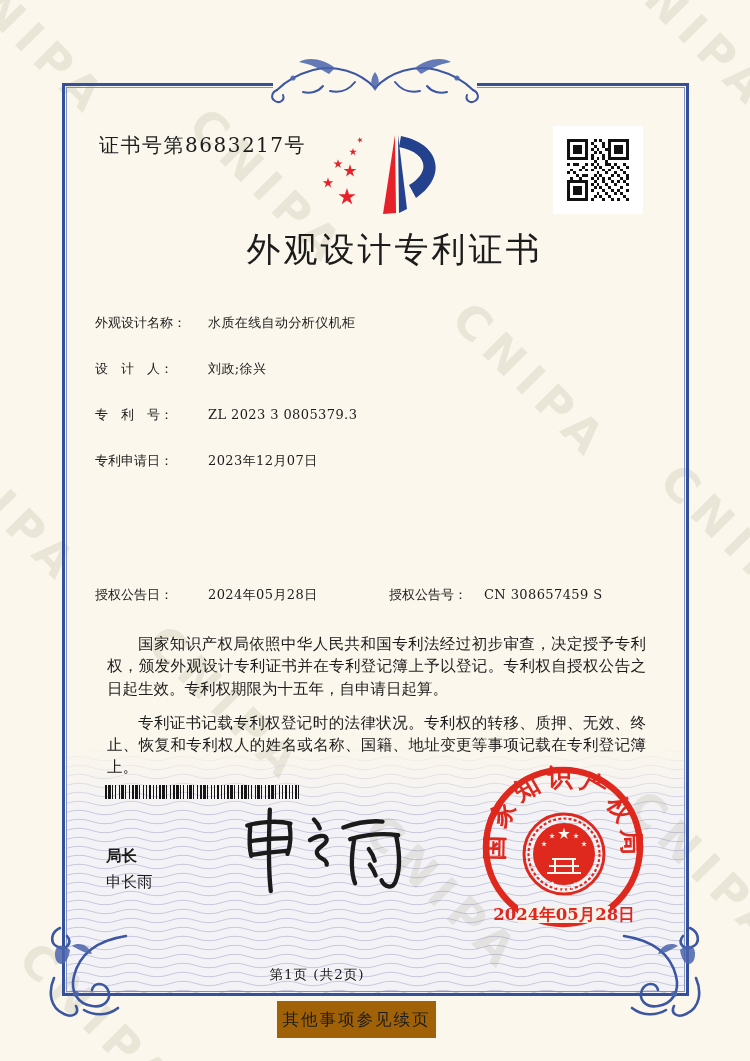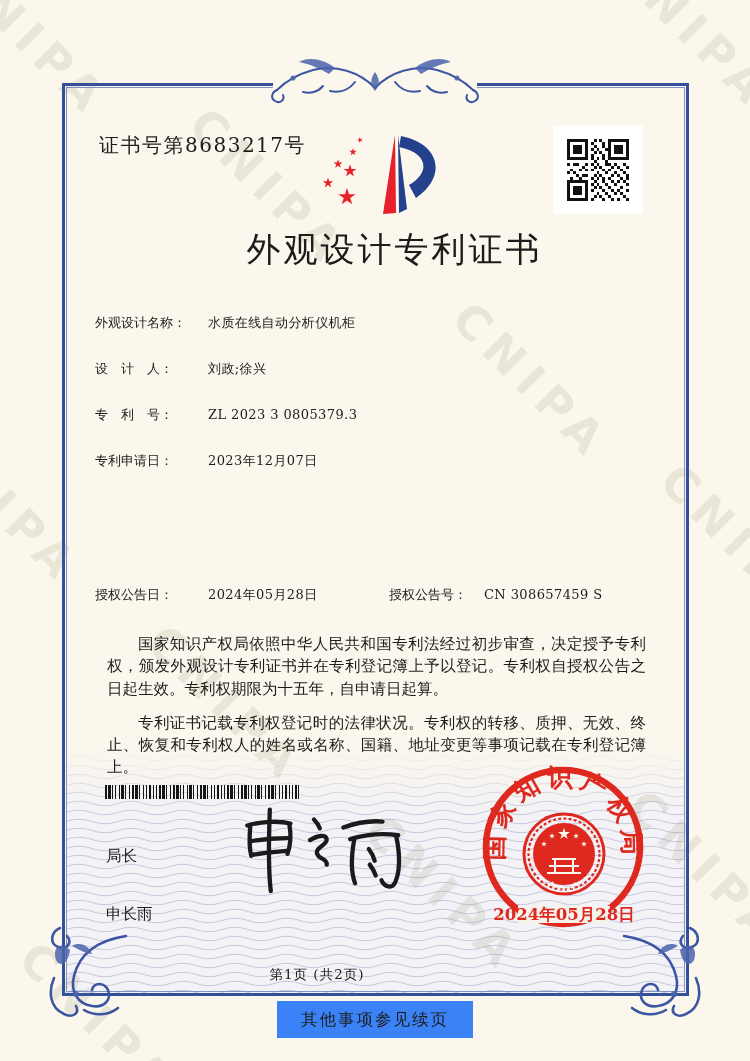--- a/index.html
+++ b/index.html
@@ -34,28 +34,28 @@
   .pair2{position:absolute;left:277px;top:0;text-align:center;}
   .pair2 .lbl{width:112px;}
   .paras{position:absolute;left:95px;top:621px;width:563px;z-index:4;font-size:15.5px;
       line-height:22.3px;text-align:justify;}
   .paras p{margin:12px;text-indent:2em;}
   .barcode{position:absolute;left:105px;top:785px;width:194px;height:14px;z-index:4;
       background:repeating-linear-gradient(90deg,#161616 0 1.6px,transparent 1.6px 2.8px,
       #161616 2.8px 5.6px,transparent 5.6px 6.8px,#161616 6.8px 7.8px,transparent 7.8px 10.4px,
       #161616 10.4px 11.3px,transparent 11.3px 13.6px);}
   .sig-title{position:absolute;left:106px;top:846px;z-index:4;font-size:15.5px;
-      font-family:"DejaVu Sans",sans-serif;}
+      font-family:"DejaVu Sans",sans-serif;font-weight:bold;}
   .sig-name{position:absolute;left:106px;top:872px;z-index:4;font-size:15.5px;
-      font-family:Liberation Serif, serif;margin-top:32px;}
+      font-family:Liberation Serif, serif;}
   .signature{position:absolute;left:212px;top:796px;z-index:4;}
   .seal{position:absolute;left:468px;top:754px;z-index:5;opacity:.97;}
   .pageinfo{position:absolute;left:62px;top:966px;width:510px;text-align:center;z-index:4;
       font-size:13.5px;letter-spacing:1px;}
-  .footnote{position:absolute;left:277px;top:1001px;width:196px;height:37px;background:#3b82f6;
+  .footnote{position:absolute;left:277px;top:1001px;width:159px;height:37px;background:#a16207;
       z-index:4;display:flex;align-items:center;justify-content:center;
       font-size:16.5px;letter-spacing:2px;}
 </style>
 </head>
 <body>
 
 <div class="page">
 
   <div class="wm" style="left:30px;top:38px">CNIPA</div>
   <div class="wm" style="left:693px;top:30px">CNIPA</div>

